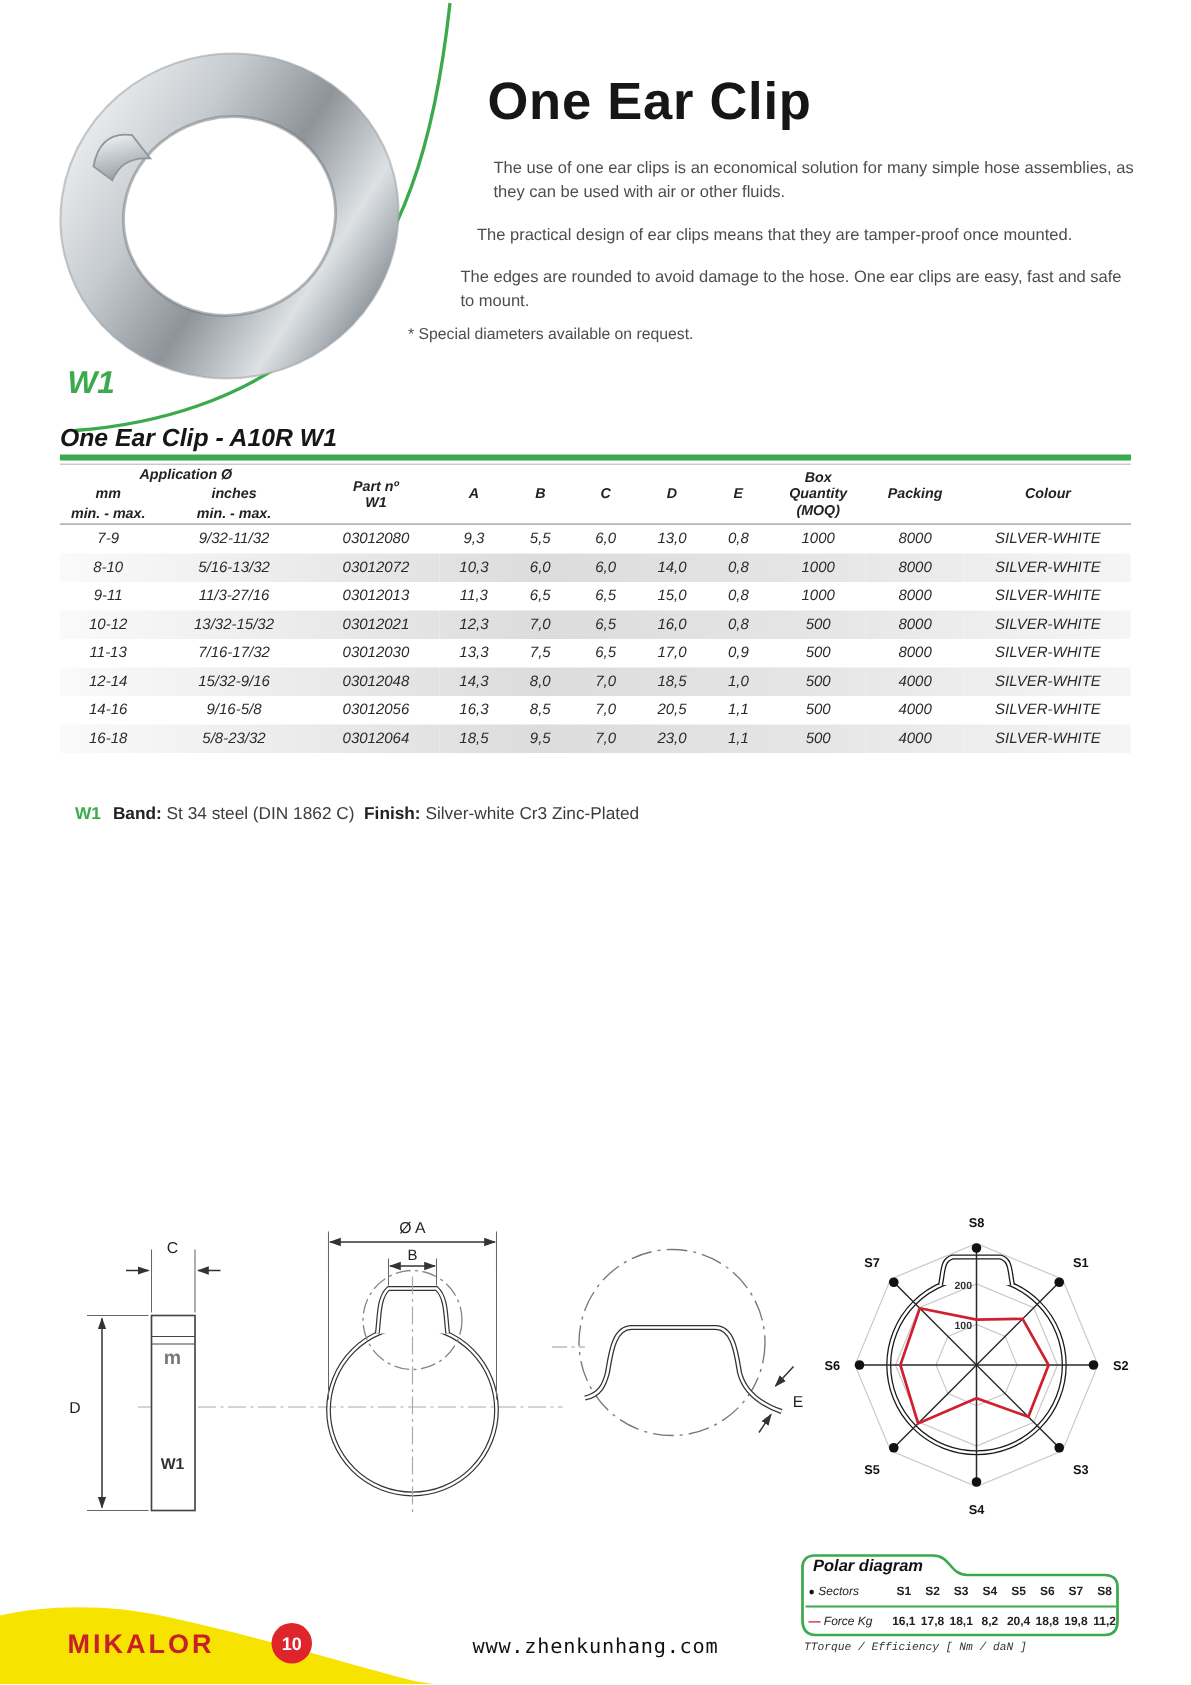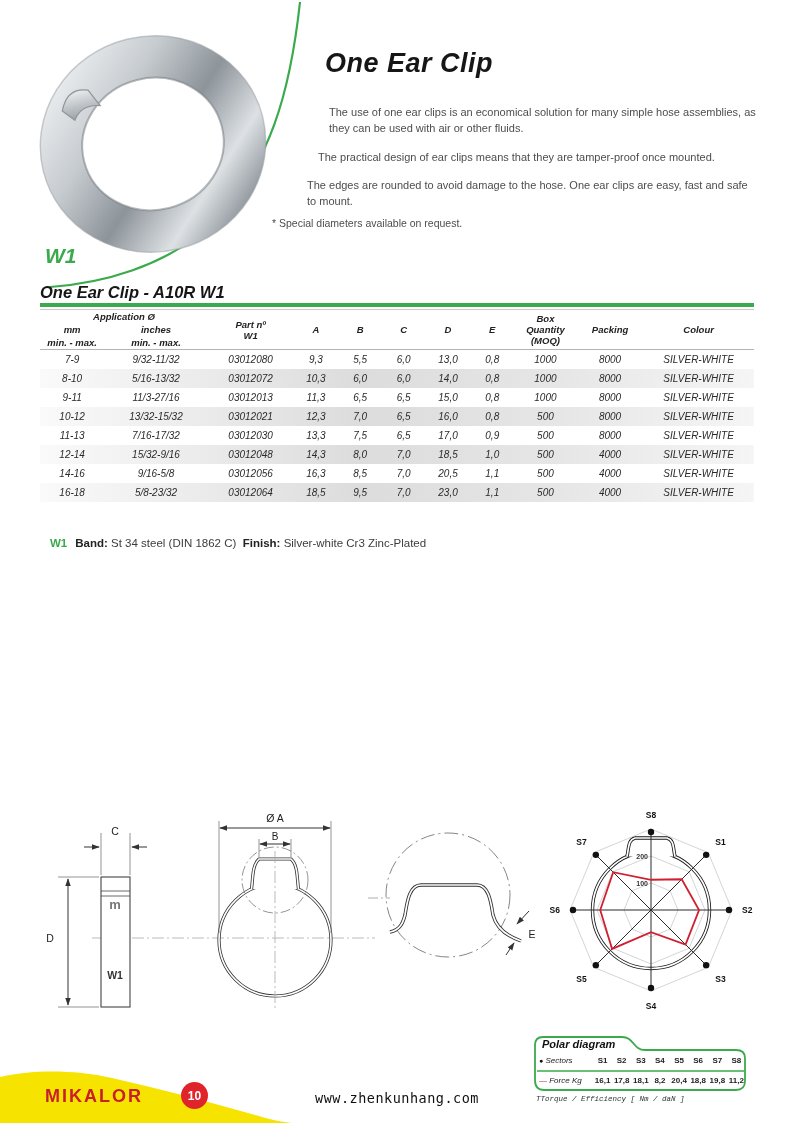--- a/index.html
+++ b/index.html
@@ -2,21 +2,21 @@
 <html><head>
 <meta charset="utf-8">
 <style>
   html,body{margin:0;padding:0;background:#ffffff;}
   .page{position:relative;width:794px;height:1123px;background:#fff;overflow:hidden;
         font-family:"Liberation Sans",sans-serif;color:#1b1b1b;}
   svg{display:block;}
   .abs{position:absolute;}
 
   
-  .page-title{font-size:27px;font-weight:bold;font-style:italic;letter-spacing:.5px;color:#161616;}
+  .page-title{font-size:35px;font-weight:bold;letter-spacing:.5px;color:#161616;}
   .hero-p{font-size:11px;line-height:15.5px;color:#4d4d4d;width:450px;margin:4px;}
   .hero-note{font-size:10.5px;color:#4d4d4d;margin:0;}
   .variant-w1{font-size:21px;font-weight:bold;font-style:italic;color:#3aaa4c;}
 
   
   .tbl-title{font-size:16.5px;font-weight:bold;font-style:italic;text-align:left;color:#161616;}
   .green-rule{background:#3aaa4c;height:3.5px;}
   table.spec{border-collapse:collapse;width:714px;table-layout:fixed;border-top:1px solid #c9c9c9;font-style:italic;}
   table.spec thead th{font-size:9.5px;font-weight:bold;color:#222;padding:1px 0;vertical-align:middle;
                       white-space:pre-line;line-height:11px;}

